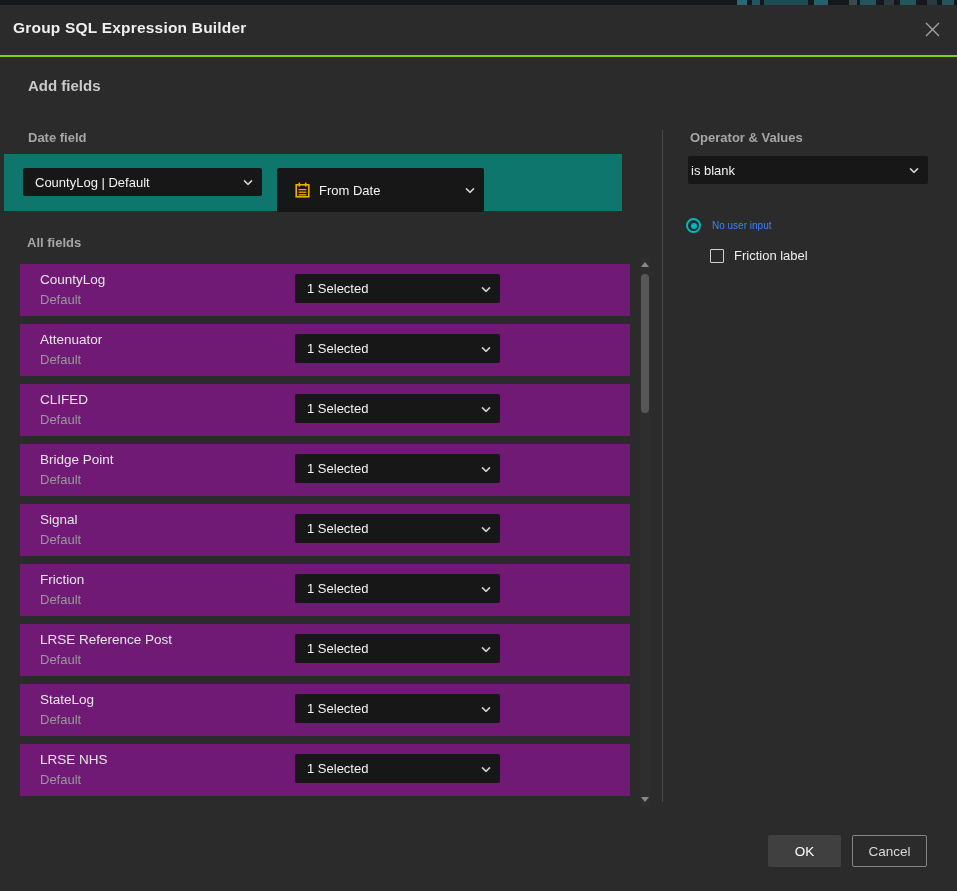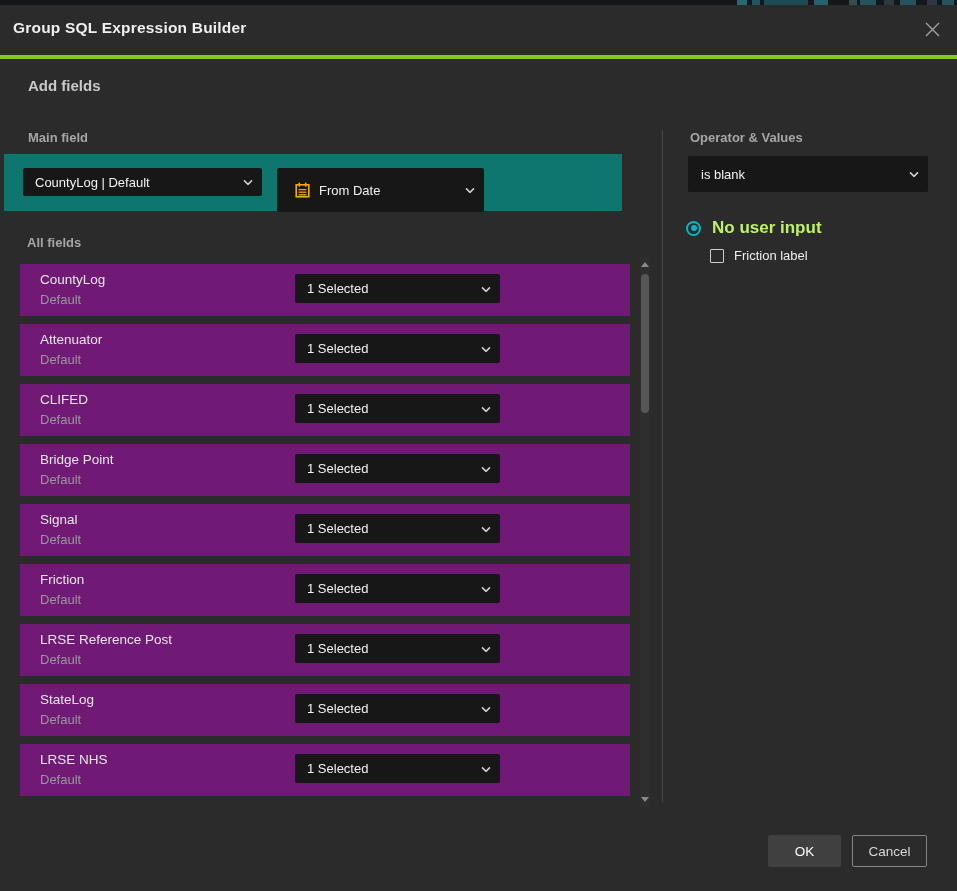--- a/index.html
+++ b/index.html
@@ -8,56 +8,56 @@
     background:#0f1316;
     font-family:"Liberation Sans", sans-serif;
     -webkit-font-smoothing:antialiased;
   }
   
   .top-strip{position:absolute;top:0;left:0;width:957px;height:5px;background:#14181b;}
   .top-strip .frag{position:absolute;top:0;height:5px;}
 
   
   .dialog{position:absolute;top:5px;left:0;width:957px;height:886px;background:#2b2b2b;}
-  .titlebar{position:absolute;top:0;left:0;right:0;height:50px;border-bottom:4px solid #84cc16;}
+  .titlebar{position:absolute;top:0;left:0;right:0;height:50px;border-bottom:2px solid #84cc16;}
   .title{position:absolute;left:13px;top:14px;font-size:15.5px;font-weight:700;color:#efefef;letter-spacing:.2px;}
   .close-btn{position:absolute;right:15px;top:14px;width:20px;height:20px;display:flex;align-items:center;justify-content:center;cursor:pointer;}
 
   .h-add{position:absolute;left:28px;top:72px;font-size:15px;font-weight:700;color:#c9c9c9;}
   .sec-label{position:absolute;font-size:13px;font-weight:700;color:#a6a6a6;}
   .lbl-main{left:28px;top:125px;}
   .lbl-all{left:27px;top:230px;}
   .lbl-op{left:690px;top:125px;}
 
   .main-panel{position:absolute;left:4px;top:149px;width:618px;height:57px;background:#0f766e;}
 
   .select{position:absolute;display:flex;align-items:center;background:#171717;border-radius:2px;cursor:pointer;}
   .select .select-label{font-size:13px;color:#f2f2f2;white-space:nowrap;}
   .select .chev{position:absolute;right:9px;top:50%;transform:translateY(-44%);line-height:0;}
   .dd-source{left:19px;top:14px;width:239px;height:28px;padding-left:12px;box-sizing:border-box;}
   .dd-date{left:273px;top:14px;width:207px;height:44px;padding-left:18px;box-sizing:border-box;gap:9px;}
-  .dd-operator{left:688px;top:151px;width:240px;height:36px;padding-left:13px;box-sizing:border-box;}
+  .dd-operator{left:688px;top:151px;width:240px;height:28px;padding-left:3px;box-sizing:border-box;}
 
   .fields-list{position:absolute;left:20px;top:259px;width:610px;}
   .field-row{position:relative;height:52px;background:#701a75;margin-bottom:8px;}
   .field-name{position:absolute;left:20px;top:8px;font-size:13.5px;color:#e6e6e6;}
   .field-sub{position:absolute;left:20px;top:28px;font-size:13px;color:#989898;}
   .dd-row{left:275px;top:10px;width:205px;height:29px;padding-left:12px;box-sizing:border-box;}
 
   .scrollbar{position:absolute;left:640px;top:252px;width:10px;height:550px;background:#2e2e2e;}
   .scroll-thumb{position:absolute;left:1px;top:17px;width:8px;height:139px;background:#575757;border-radius:4px;cursor:pointer;}
   .scroll-up{position:absolute;left:1px;top:5px;width:0;height:0;border-left:4px solid transparent;border-right:4px solid transparent;border-bottom:5px solid #8a8a8a;cursor:pointer;}
   .scroll-down{position:absolute;left:1px;bottom:5px;width:0;height:0;border-left:4px solid transparent;border-right:4px solid transparent;border-top:5px solid #8a8a8a;cursor:pointer;}
 
   .v-divider{position:absolute;left:662px;top:125px;width:1px;height:672px;background:#474747;}
 
   .radio-row{position:absolute;left:686px;top:213px;display:flex;align-items:center;gap:11px;cursor:pointer;}
   .radio{width:15px;height:15px;border-radius:50%;border:2px solid #00b7c3;box-sizing:border-box;display:flex;align-items:center;justify-content:center;background:transparent;}
   .radio .dot{width:6px;height:6px;border-radius:50%;background:#00b7c3;}
-  .radio-label{font-size:17px;color:#bef264;font-weight:bold;}
+  .radio-label{font-size:10px;color:#3b82f6;}
 
   .check-row{position:absolute;left:710px;top:243px;display:flex;align-items:center;gap:10px;cursor:pointer;}
   .checkbox{width:14px;height:14px;border:1.5px solid #cfcfcf;border-radius:1px;box-sizing:border-box;background:transparent;}
   .check-label{font-size:13px;color:#eeeeee;}
 
   .btn{position:absolute;top:830px;height:32px;display:flex;align-items:center;justify-content:center;font-size:13.5px;border-radius:2px;cursor:pointer;box-sizing:border-box;}
   .btn-ok{left:768px;width:73px;background:#404040;color:#ffffff;}
   .btn-cancel{left:852px;width:75px;background:transparent;border:1px solid #858585;color:#d8d8d8;}
 </style>
 </head>
@@ -84,21 +84,21 @@
       <span style="line-height:0;">
         <svg width="17" height="17" viewBox="0 0 17 17">
             <path d="M2 2 L15 15 M15 2 L2 15" stroke="#a2a2a2" stroke-width="1.4" fill="none"></path>
           </svg>
       </span>
     </div>
   </div>
 
   <div class="h-add">Add fields</div>
 
-  <div class="sec-label lbl-main">Main field</div>
+  <div class="sec-label lbl-main">Date field</div>
 
   <div class="main-panel">
     <div class="select dd-source">
       <span class="select-label">CountyLog | Default</span>
       <span class="chev">
         <svg width="10" height="6" viewBox="0 0 10 6">
             <path d="M1 1l4 4 4-4" fill="none" stroke="#cfcfcf" stroke-width="1.5"></path>
           </svg>
       </span>
     </div>

